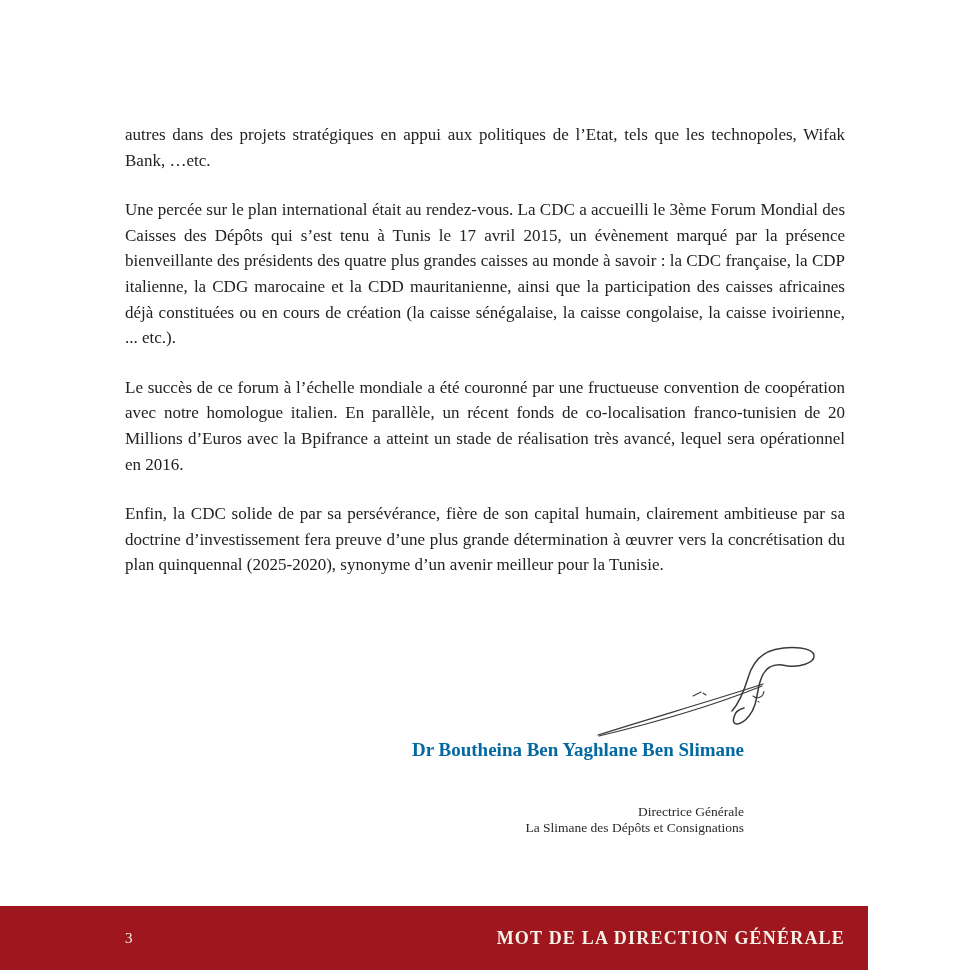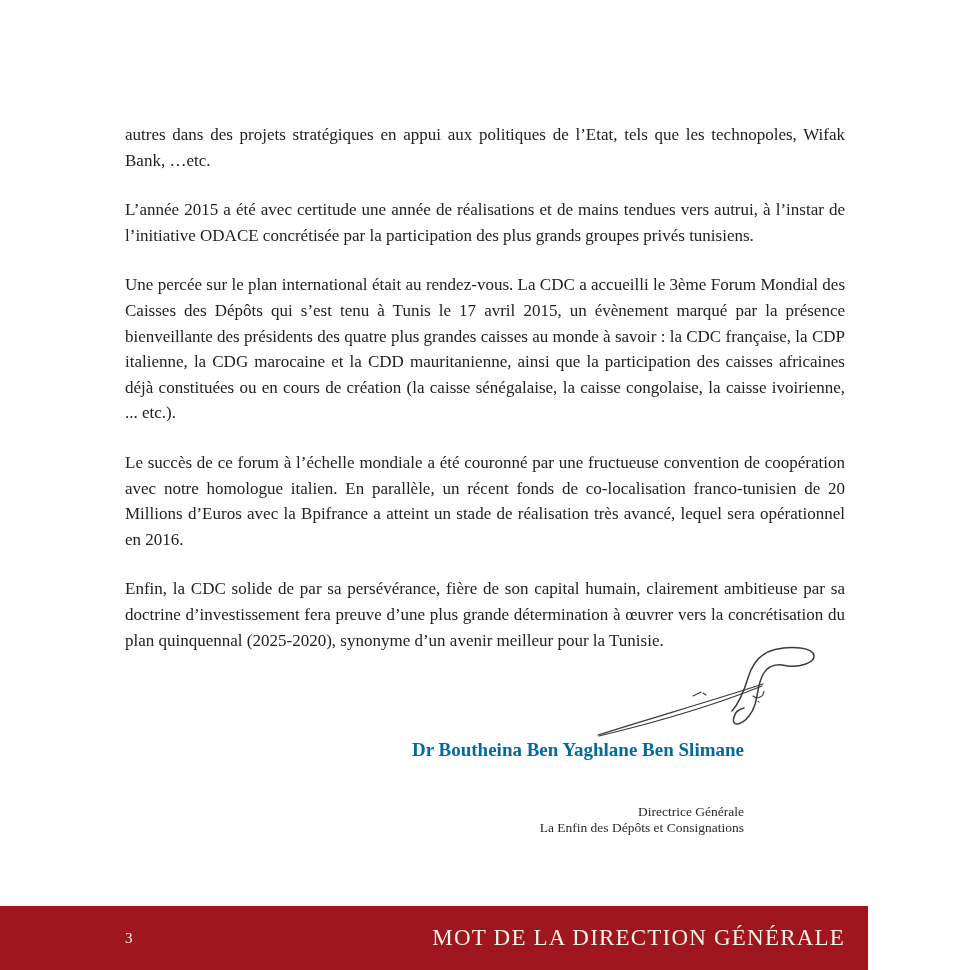--- a/index.html
+++ b/index.html
@@ -68,40 +68,39 @@
   }
   .footer .page-number {
     position: absolute;
     left: 125px;
     font-size: 15px;
     color: #F7F2E7;
   }
   .footer .section-title {
     position: absolute;
     right: 124px;
-    font-size: 23px;
-    font-weight: normal;
+    font-size: 18px;
+    font-weight: bold;
     letter-spacing: 1.2px;
     color: #F7F2E7;
     white-space: nowrap;
   }
   .sig-svg path {
     fill: none;
     stroke: #3b3b3b;
     stroke-linecap: round;
   }
 </style>
 </head>
 <body>
 
 <div class="page">
 
   <div class="content">
     <p>autres dans des projets stratégiques en appui aux politiques de l’Etat, tels que les technopoles, Wifak Bank, …etc.</p>
-    <p>L’année 2015 a été avec certitude une année de réalisations et de mains tendues vers autrui, à l’instar de l’initiative ODACE concrétisée par la participation des plus grands groupes privés tunisiens.</p>
     <p>Une percée sur le plan international était au rendez-vous. La CDC a accueilli le 3ème Forum Mondial des Caisses des Dépôts qui s’est tenu à Tunis le 17 avril 2015, un évènement marqué par la présence bienveillante des présidents des quatre plus grandes caisses au monde à savoir : la CDC française, la CDP italienne, la CDG marocaine et la CDD mauritanienne, ainsi que la participation des caisses africaines déjà constituées ou en cours de création (la caisse sénégalaise, la caisse congolaise, la caisse ivoirienne, ... etc.).</p>
     <p>Le succès de ce forum à l’échelle mondiale a été couronné par une fructueuse convention de coopération avec notre homologue italien. En parallèle, un récent fonds de co-localisation franco-tunisien de 20 Millions d’Euros avec la Bpifrance a atteint un stade de réalisation très avancé, lequel sera opérationnel en 2016.</p>
     <p>Enfin, la CDC solide de par sa persévérance, fière de son capital humain, clairement ambitieuse par sa doctrine d’investissement fera preuve d’une plus grande détermination à œuvrer vers la concrétisation du plan quinquennal (2025-2020), synonyme d’un avenir meilleur pour la Tunisie.</p>
   </div>
 
   <div class="signature-wrap">
     <svg class="sig-svg" width="228" height="98" viewBox="0 0 228 98" xmlns="http://www.w3.org/2000/svg">
 
       <path d="M5,90 C55,74 118,56 170,39" stroke-width="1.3" stroke="#3b3b3b"></path>
       <path d="M6,91 C60,78 122,60 169,41" stroke-width="1.1" stroke="#3b3b3b"></path>
@@ -111,21 +110,21 @@
       <path d="M100,51 l8,-4 m2,1 l3,2" stroke-width="1.1" stroke="#3b3b3b"></path>
 
       <path d="M160,51 c3,2.5 8,2.5 10,-1.5 l1,-3 m-6,10 l1,0.5" stroke-width="1.1" stroke="#3b3b3b"></path>
     </svg>
   </div>
 
   <div class="signatory-name">Dr Boutheina Ben Yaghlane Ben Slimane</div>
 
   <div class="signatory-role">
     <div>Directrice Générale</div>
-    <div>La Enfin des Dépôts et Consignations</div>
+    <div>La Slimane des Dépôts et Consignations</div>
   </div>
 
   <div class="footer" style="background: rgb(160, 22, 31);">
     <span class="page-number" style="color: rgb(247, 242, 231);">3</span>
     <span class="section-title" style="color: rgb(247, 242, 231);">MOT DE LA DIRECTION GÉNÉRALE</span>
   </div>
 
 </div>
 
 </body></html>

